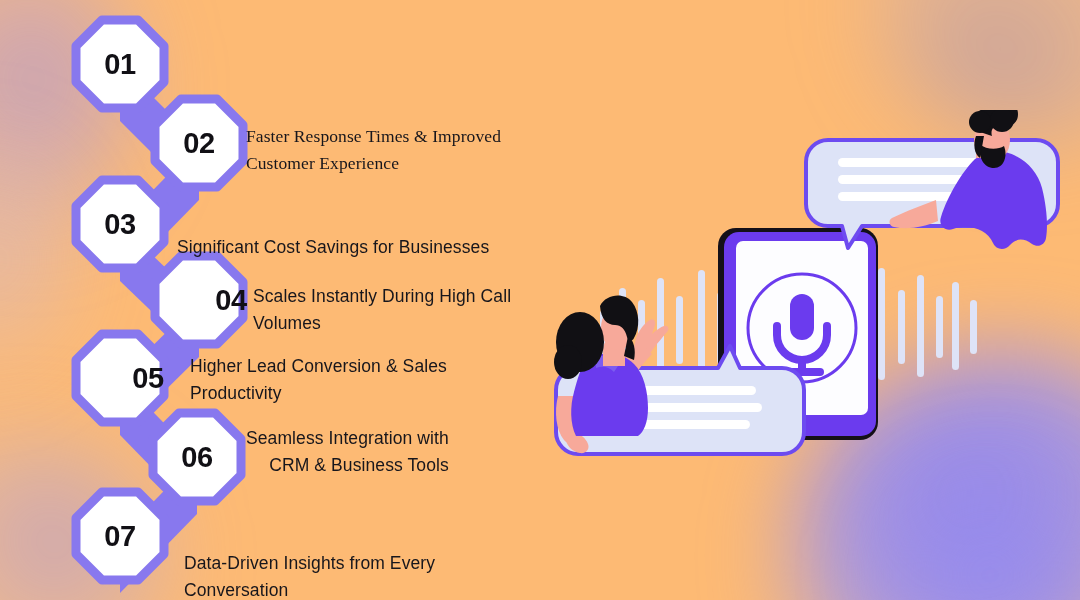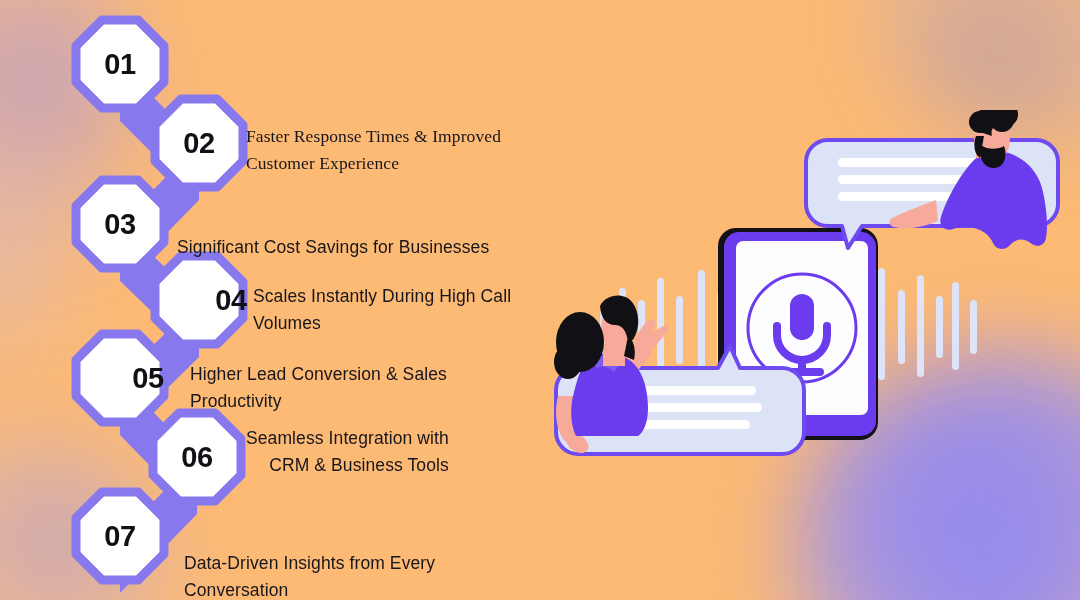--- a/index.html
+++ b/index.html
@@ -121,21 +121,21 @@
     <div class="badge-num" style="left:199px; top:300px;margin-left:32px;">04</div>
     <div class="badge-num" style="left:120px; top:378px;margin-left:28px;">05</div>
     <div class="badge-num" style="left:197px; top:457px;">06</div>
     <div class="badge-num" style="left:120px; top:536px;">07</div>
 
     <div class="step-text" style="left:246px; top:123px;font-family:Liberation Serif, serif;">Faster Response Times &amp; Improved
 Customer Experience</div>
     <div class="step-text" style="left:177px; top:212px;margin-top:22px;">Significant Cost Savings for Businesses</div>
     <div class="step-text" style="left:253px; top:283px;">Scales Instantly During High Call
 Volumes</div>
-    <div class="step-text" style="left:190px; top:353px;margin-top:8px;">Higher Lead Conversion &amp; Sales
+    <div class="step-text" style="left:190px; top:353px;">Higher Lead Conversion &amp; Sales
 Productivity</div>
     <div class="step-text" style="left:246px; top:425px;text-align:right;">Seamless Integration with
 CRM &amp; Business Tools</div>
     <div class="step-text" style="left:184px; top:522px;margin-top:28px;">Data-Driven Insights from Every
 Conversation</div>
   </div>
 
   <div id="illustration">
     <svg viewBox="0 0 540 380" width="540" height="380">
 

